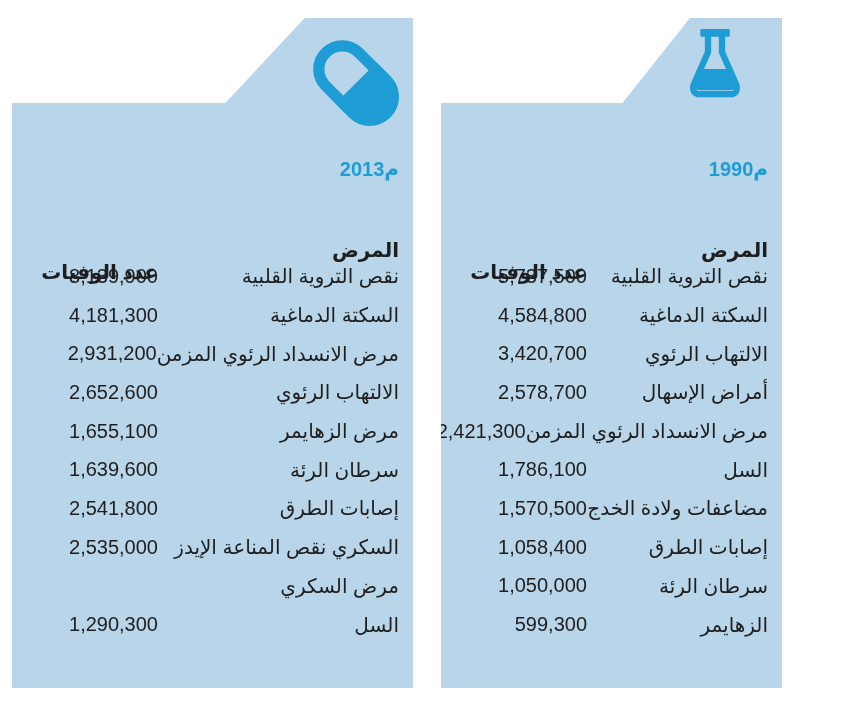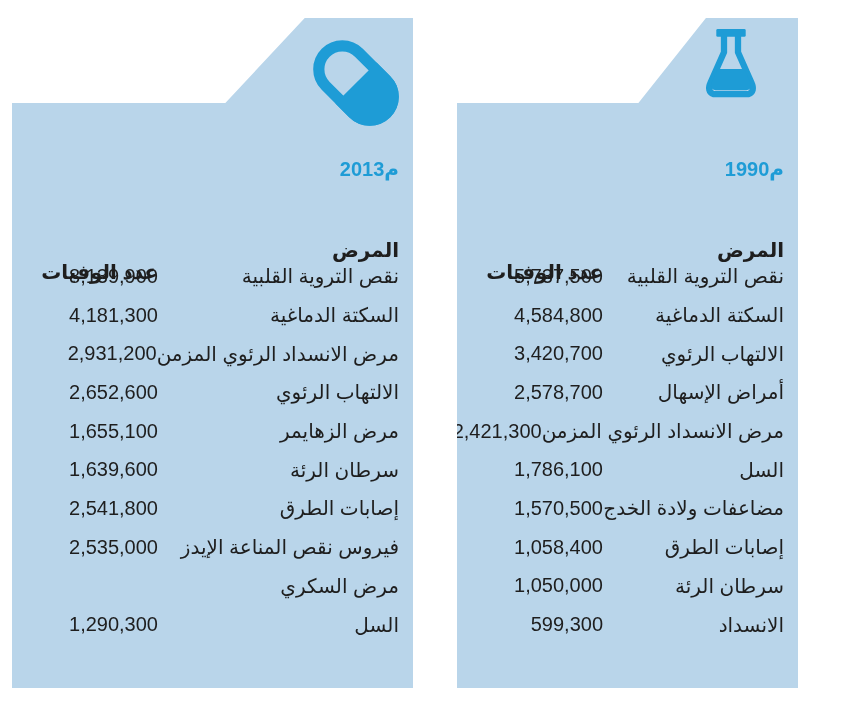--- a/index.html
+++ b/index.html
@@ -4,21 +4,21 @@
 <style>
   html, body { margin: 0; padding: 0; background: #ffffff; }
   * { box-sizing: border-box; }
   body { font-family: "Liberation Sans", "DejaVu Sans", sans-serif; }
 
   .wrap {
     position: relative;
     width: 860px; height: 703px;
     background: #ffffff;
     display: flex;
-    gap: 44px;
+    gap: 28px;
     padding: 18px 8px 15px 12px;
   }
 
   .panel {
     position: relative;
     direction: rtl;
     height: 670px;
     background: var(--panel-bg, #b9d5ea);
     clip-path: polygon(0 12.7%, 53.2% 12.7%, 73% 0, 100% 0, 100% 100%, 0 100%);
     color: var(--text, #1e1e1e);
@@ -101,21 +101,21 @@
         </div>
         <div class="row">
           <span class="disease">سرطان الرئة</span>
           <span class="deaths">1,639,600</span>
         </div>
         <div class="row">
           <span class="disease">إصابات الطرق</span>
           <span class="deaths">2,541,800</span>
         </div>
         <div class="row">
-          <span class="disease">فيروس نقص المناعة الإيدز</span>
+          <span class="disease">السكري نقص المناعة الإيدز</span>
           <span class="deaths">2,535,000</span>
         </div>
         <div class="row">
           <span class="disease">مرض السكري</span>
         </div>
         <div class="row">
           <span class="disease">السل</span>
           <span class="deaths">1,290,300</span>
         </div>
       </div>
@@ -170,20 +170,20 @@
         </div>
         <div class="row">
           <span class="disease">إصابات الطرق</span>
           <span class="deaths">1,058,400</span>
         </div>
         <div class="row">
           <span class="disease">سرطان الرئة</span>
           <span class="deaths">1,050,000</span>
         </div>
         <div class="row">
-          <span class="disease">الانسداد</span>
+          <span class="disease">الزهايمر</span>
           <span class="deaths">599,300</span>
         </div>
       </div>
     </div>
   </section>
 
 </div>
 
 </body></html>

